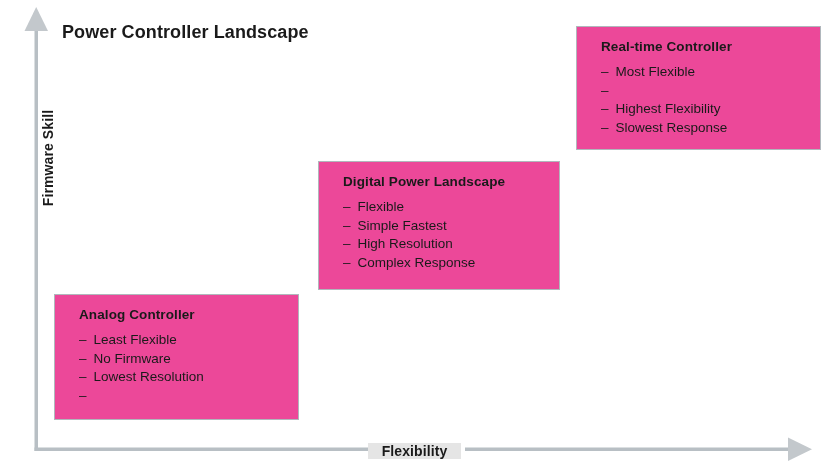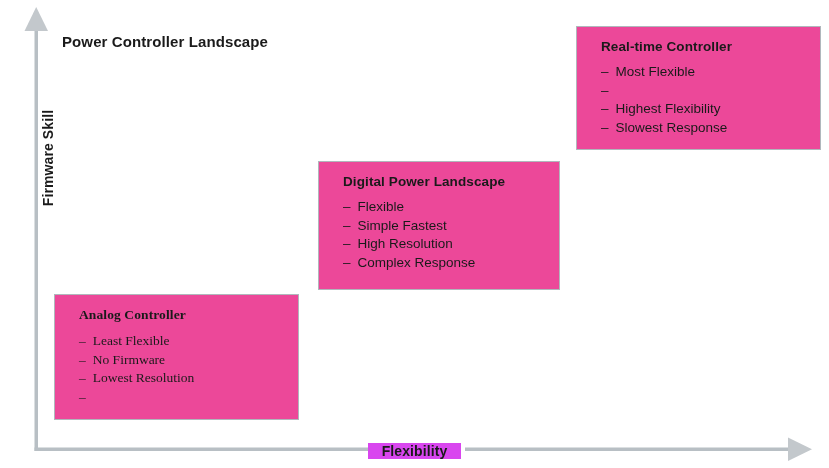--- a/index.html
+++ b/index.html
@@ -21,22 +21,22 @@
     position: absolute;
     left: 0; top: 0;
     width: 829px;
     height: 468px;
   }
 
   
   .chart-title {
     position: absolute;
     left: 62px;
-    top: 33px;
-    font-size: 15px;
+    top: 22px;
+    font-size: 18px;
     font-weight: bold;
     letter-spacing: 0.1px;
     white-space: nowrap;
   }
 
   
   .axis-label {
     position: absolute;
     font-size: 14px;
     font-weight: bold;
@@ -55,21 +55,21 @@
     transform: rotate(-90deg);
   }
   .axis-label-x {
     left: 0;
     top: 443px;
     width: 829px;
     text-align: center;
   }
   .axis-label-x span {
     display: inline-block;
-    background: #d946ef;
+    background: #e5e5e5;
     padding: 0 14px;
   }
 
   
   .q-box {
     position: absolute;
     box-sizing: border-box;
     background: #ec4899;
     border: 1px solid #b0b7bc;
     padding: 12px 16px 14px 24px;
@@ -91,21 +91,21 @@
     line-height: 18.5px;
     white-space: nowrap;
     display: flex;
     gap: 7px;
   }
   .q-dash {
     color: #1a1a1a;
   }
 
   
-  #box-analog   { left: 54px;  top: 294px; width: 245px; height: 126px; font-family: Liberation Serif, serif; }
+  #box-analog   { left: 54px;  top: 294px; width: 245px; height: 126px; }
   #box-digital  { left: 318px; top: 161px; width: 242px; height: 129px; }
   #box-realtime { left: 576px; top: 26px;  width: 245px; height: 124px; }
 </style>
 </head>
 <body>
 
 <svg id="axes-layer" viewBox="0 0 829 468" width="829" height="468" aria-hidden="true">
 
   <rect x="34.5" y="26" width="3.5" height="425" fill="#b8bfc4"></rect>
 

